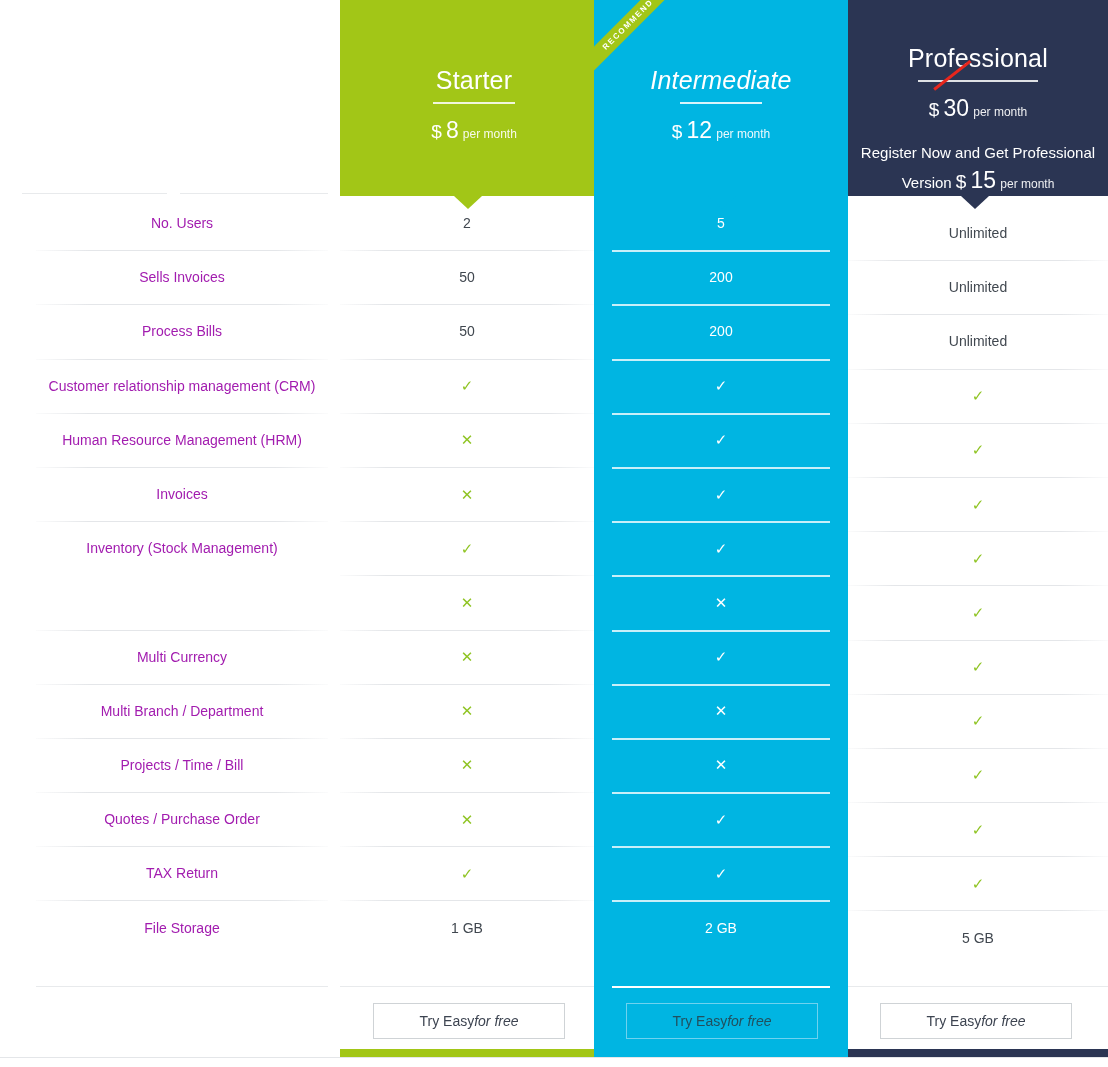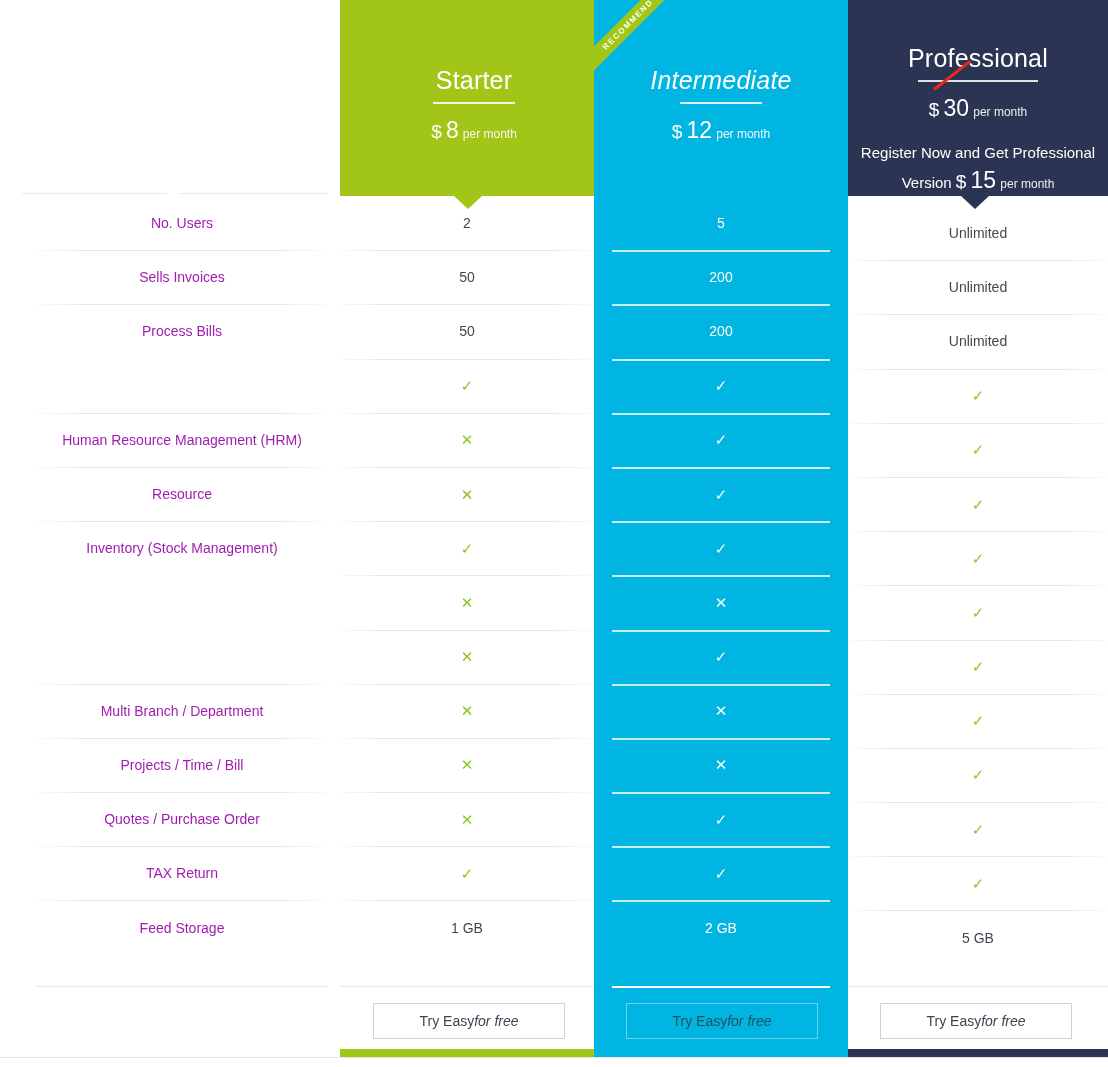--- a/index.html
+++ b/index.html
@@ -251,20 +251,23 @@
           <span>50</span>
         </div>
         <div class="cell c-inter">
           <span>200</span>
         </div>
         <div class="cell c-prof">
           <span>Unlimited</span>
         </div>
       </div>
       <div class="row">
+        <div class="cell c-label">
+          <span>Customer relationship management (CRM)</span>
+        </div>
         <div class="cell c-start">
           <span class="mark tick-green">✓</span>
         </div>
         <div class="cell c-inter">
           <span class="mark tick-white">✓</span>
         </div>
         <div class="cell c-prof">
           <span class="mark tick-green">✓</span>
         </div>
       </div>
@@ -277,21 +280,21 @@
         </div>
         <div class="cell c-inter">
           <span class="mark tick-white">✓</span>
         </div>
         <div class="cell c-prof">
           <span class="mark tick-green">✓</span>
         </div>
       </div>
       <div class="row">
         <div class="cell c-label">
-          <span>Resource</span>
+          <span>Invoices</span>
         </div>
         <div class="cell c-start">
           <span class="mark cross-green">✕</span>
         </div>
         <div class="cell c-inter">
           <span class="mark tick-white">✓</span>
         </div>
         <div class="cell c-prof">
           <span class="mark tick-green">✓</span>
         </div>
@@ -315,20 +318,23 @@
           <span class="mark cross-green">✕</span>
         </div>
         <div class="cell c-inter">
           <span class="mark cross-white">✕</span>
         </div>
         <div class="cell c-prof">
           <span class="mark tick-green">✓</span>
         </div>
       </div>
       <div class="row">
+        <div class="cell c-label">
+          <span>Multi Currency</span>
+        </div>
         <div class="cell c-start">
           <span class="mark cross-green">✕</span>
         </div>
         <div class="cell c-inter">
           <span class="mark tick-white">✓</span>
         </div>
         <div class="cell c-prof">
           <span class="mark tick-green">✓</span>
         </div>
       </div>
@@ -383,21 +389,21 @@
         </div>
         <div class="cell c-inter">
           <span class="mark tick-white">✓</span>
         </div>
         <div class="cell c-prof">
           <span class="mark tick-green">✓</span>
         </div>
       </div>
       <div class="row">
         <div class="cell c-label">
-          <span>Feed Storage</span>
+          <span>File Storage</span>
         </div>
         <div class="cell c-start">
           <span>1 GB</span>
         </div>
         <div class="cell c-inter">
           <span>2 GB</span>
         </div>
         <div class="cell c-prof">
           <span>5 GB</span>
         </div>

